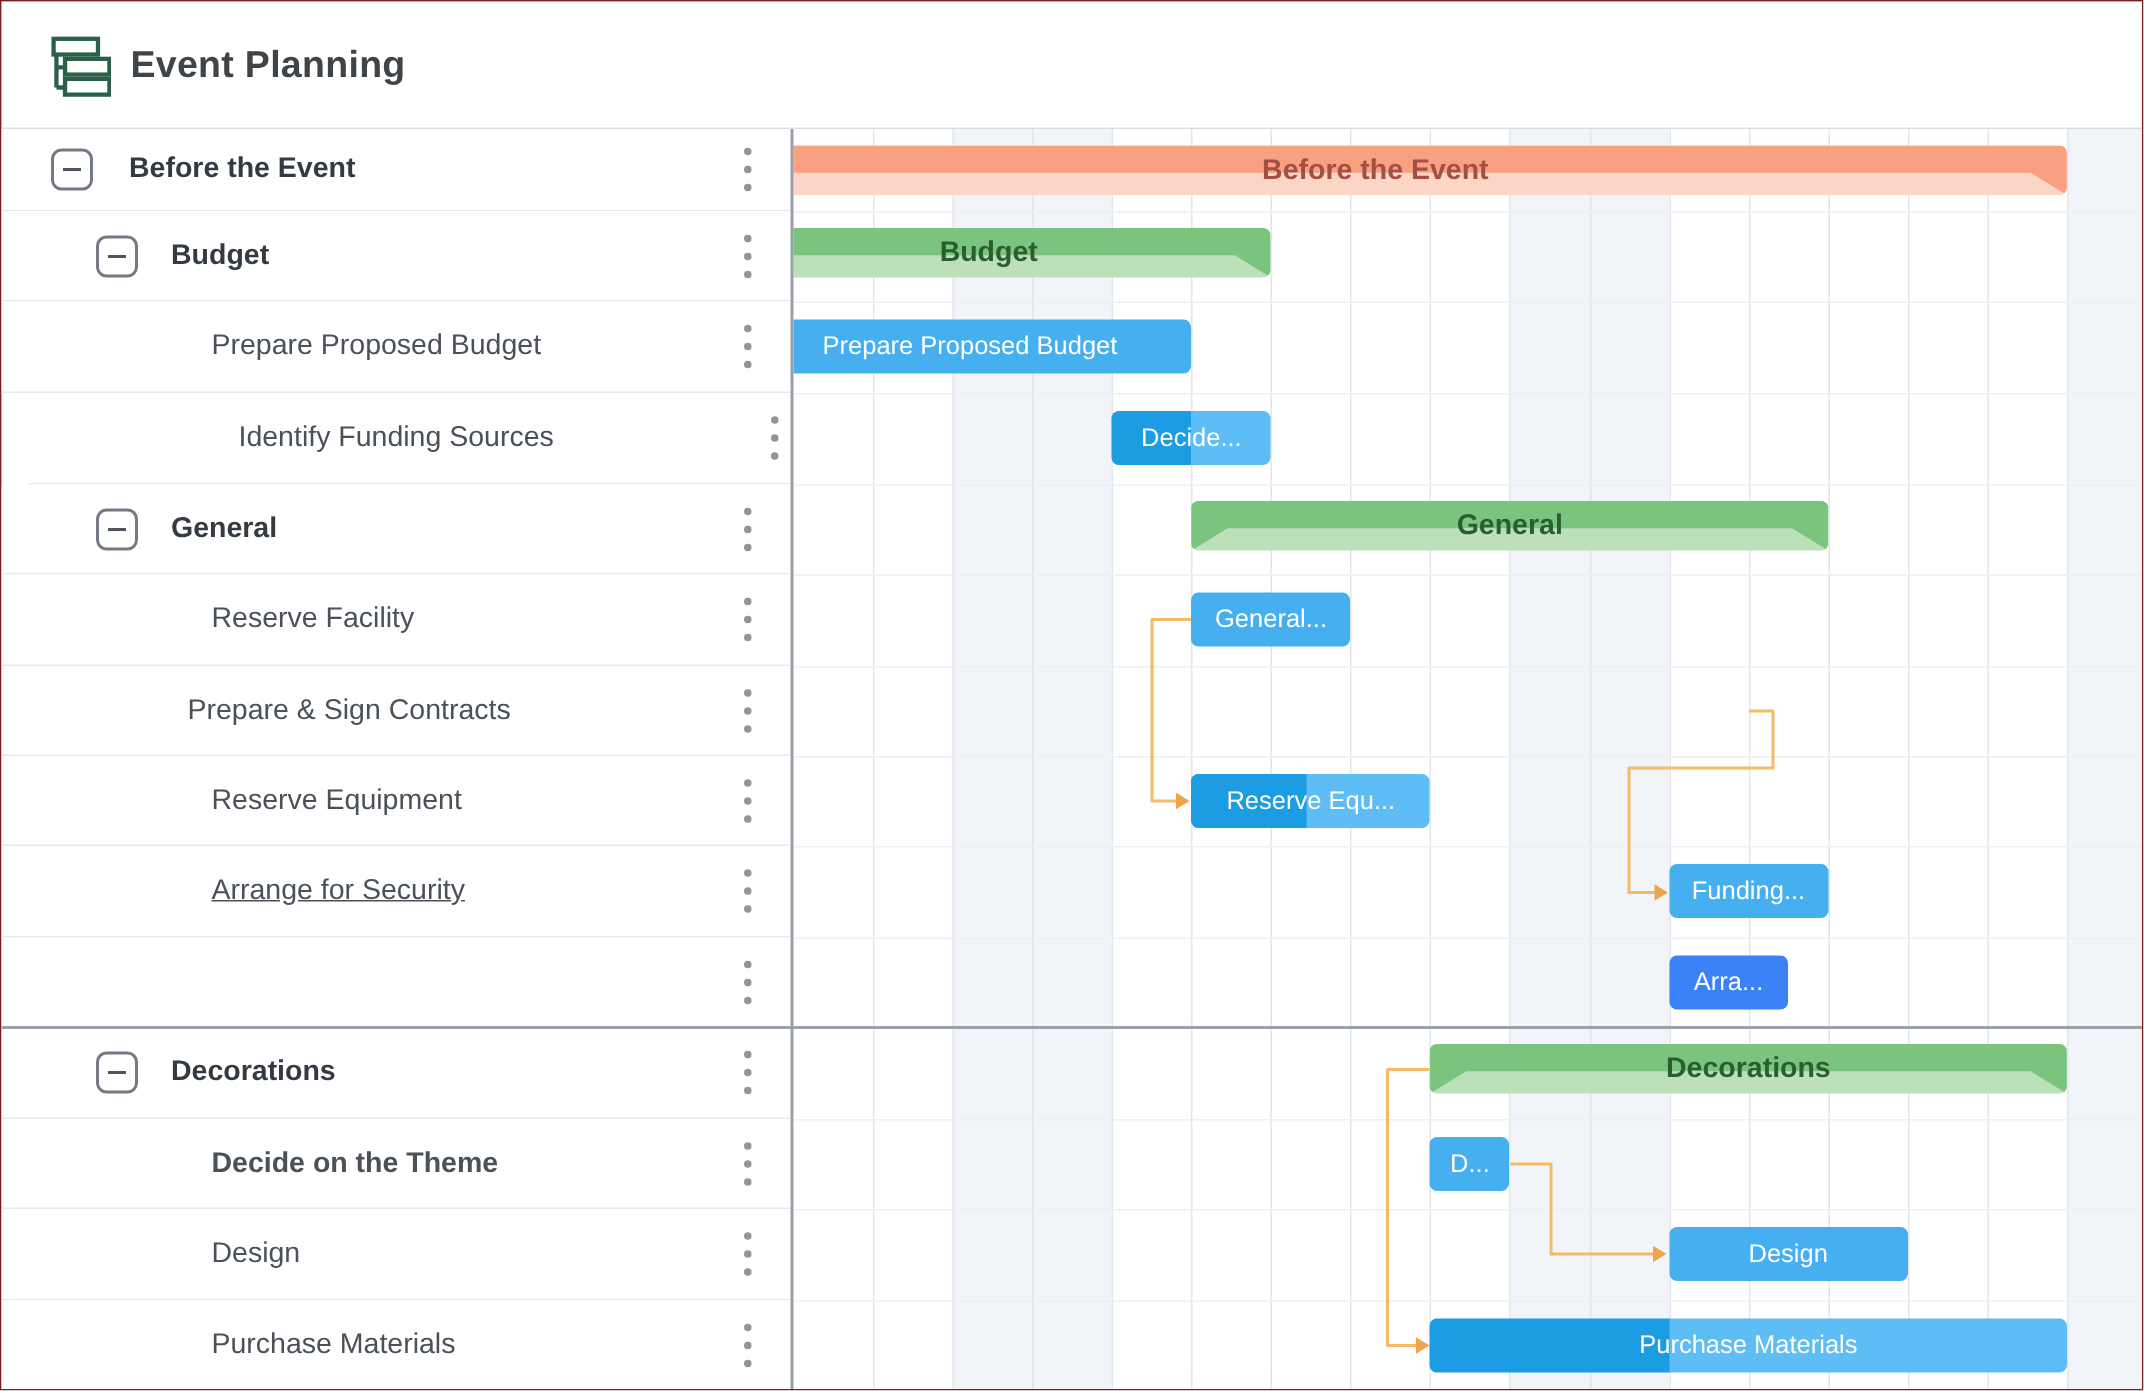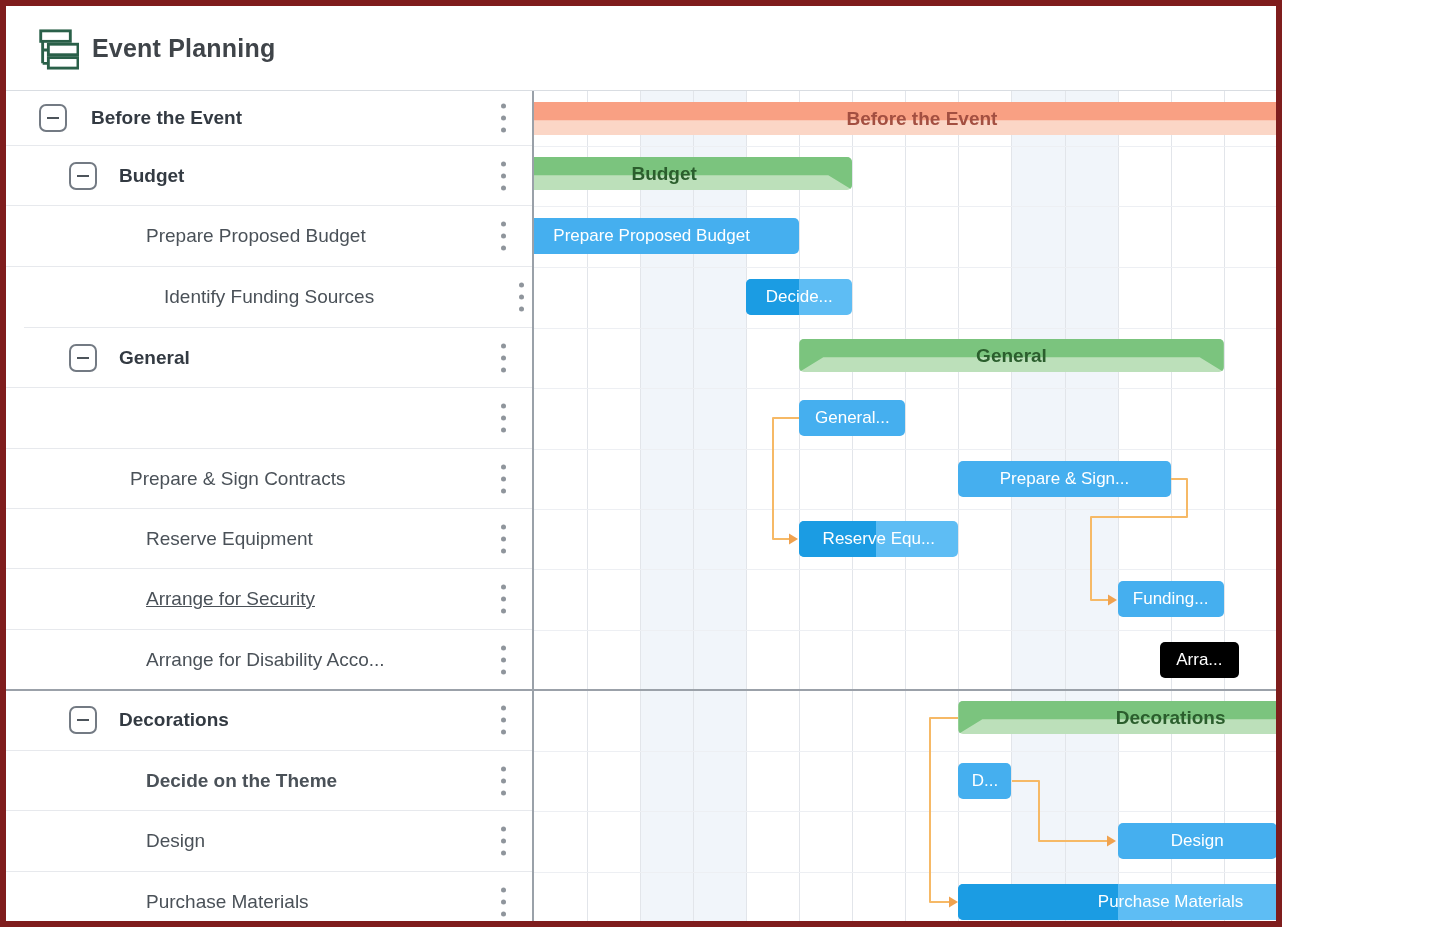--- a/index.html
+++ b/index.html
@@ -1,20 +1,20 @@
 <!DOCTYPE html>
 <html><head>
 <meta charset="utf-8">
 <style>
   html,body{margin:0;padding:0;background:#fff;}
   *{box-sizing:border-box;}
   .app{
-    position:relative;width:1282px;height:927px;background:#fff;
+    position:relative;width:1429px;height:927px;background:#fff;
     font-family:"Liberation Sans",sans-serif;overflow:hidden;
-    border:6px solid #7f1d1d;
+    border:1px solid #7f1d1d;
   }
   
   .hdr{position:absolute;left:0;top:0;width:100%;height:85px;background:#fff;border-bottom:1px solid #d9dde2;}
   .hdr .logo{position:absolute;left:27px;top:22px;}
   .hdr .title{position:absolute;left:86px;top:0;height:85px;display:flex;align-items:center;
     font-size:25px;font-weight:700;color:#3f4449;letter-spacing:.2px;}
   
   .grid{position:absolute;left:0;top:85px;width:1429px;height:842px;background:#fff;}
   .vdivider{position:absolute;top:0;width:2px;height:842px;background:#9aa1a9;z-index:30;}
   .bottomline{position:absolute;left:0;width:1429px;height:1px;background:#c9cdd2;z-index:31;}
@@ -98,20 +98,21 @@
         <div class="lrow parent" style="top: 237px; height: 60px;">
           <span class="collapse-btn" style="left: 63px;"></span>
           <span class="lbl" style="left: 113px;">General</span>
           <span class="dots">
             <i></i>
             <i></i>
             <i></i>
           </span>
         </div>
         <div class="lrow" style="top: 297px; height: 61px;">
+          <span class="lbl" style="left: 140px;">Reserve Facility</span>
           <span class="dots">
             <i></i>
             <i></i>
             <i></i>
           </span>
         </div>
         <div class="lrow" style="top: 358px; height: 60px;">
           <span class="lbl" style="left: 124px;">Prepare &amp; Sign Contracts</span>
           <span class="dots">
             <i></i>
@@ -129,21 +130,20 @@
         </div>
         <div class="lrow" style="top: 478px; height: 61px;">
           <span class="lbl" style="left: 140px; text-decoration: underline;">Arrange for Security</span>
           <span class="dots">
             <i></i>
             <i></i>
             <i></i>
           </span>
         </div>
         <div class="lrow" style="top: 539px; height: 60px;">
-          <span class="lbl" style="left: 140px;">Arrange for Disability Acco...</span>
           <span class="dots">
             <i></i>
             <i></i>
             <i></i>
           </span>
         </div>
         <div class="lrow parent" style="top: 599px; height: 61px; border-top: none;">
           <span class="collapse-btn" style="left: 63px;"></span>
           <span class="lbl" style="left: 113px;">Decorations</span>
           <span class="dots">
@@ -234,31 +234,28 @@
           <div class="prog" style="background: rgb(27, 156, 227); width: 53.1px;"></div>
           <div class="cap">Decide...</div>
         </div>
         <div class="bar summary" style="left: 265.3px; width: 424.4px; top: 248px; background: rgb(188, 224, 186);">
           <div class="dk" style="background: rgb(123, 196, 126); clip-path: polygon(0px 0px, 100% 0px, 100% 100%, calc(100% - 24px) 55%, 24px 55%, 0px 100%);"></div>
           <div class="cap" style="color: rgb(43, 94, 45);">General</div>
         </div>
         <div class="bar task" style="left: 265.3px; width: 106.1px; top: 309px; background: rgb(69, 175, 239);">
           <div class="cap">General...</div>
         </div>
-        <div class="bar task" style="left: 424.4px; width: 212.2px; top: 370px; background: rgb(69, 175, 239);">
-          <div class="cap">Prepare &amp; Sign...</div>
-        </div>
         <div class="bar task" style="left: 265.3px; width: 159.1px; top: 430px; background: rgb(94, 189, 244);">
           <div class="prog" style="background: rgb(27, 156, 227); width: 76.7px;"></div>
           <div class="cap">Reserve Equ...</div>
         </div>
         <div class="bar task" style="left: 583.6px; width: 106.1px; top: 490px; background: rgb(69, 175, 239);">
           <div class="cap">Funding...</div>
         </div>
-        <div class="bar task" style="left: 583.6px; width: 79.6px; top: 551px; background: #000000; margin-left: 42px;">
+        <div class="bar task" style="left: 583.6px; width: 79.6px; top: 551px; background: #3b82f6;">
           <div class="cap">Arra...</div>
         </div>
         <div class="bar summary" style="left: 424.4px; width: 424.4px; top: 610px; background: rgb(188, 224, 186);">
           <div class="dk" style="background: rgb(123, 196, 126); clip-path: polygon(0px 0px, 100% 0px, 100% 100%, calc(100% - 24px) 55%, 24px 55%, 0px 100%);"></div>
           <div class="cap" style="color: rgb(43, 94, 45);">Decorations</div>
         </div>
         <div class="bar task" style="left: 424.4px; width: 53.1px; top: 672px; background: rgb(69, 175, 239);">
           <div class="cap">D...</div>
         </div>
         <div class="bar task" style="left: 583.6px; width: 159.1px; top: 732px; background: rgb(69, 175, 239);">

